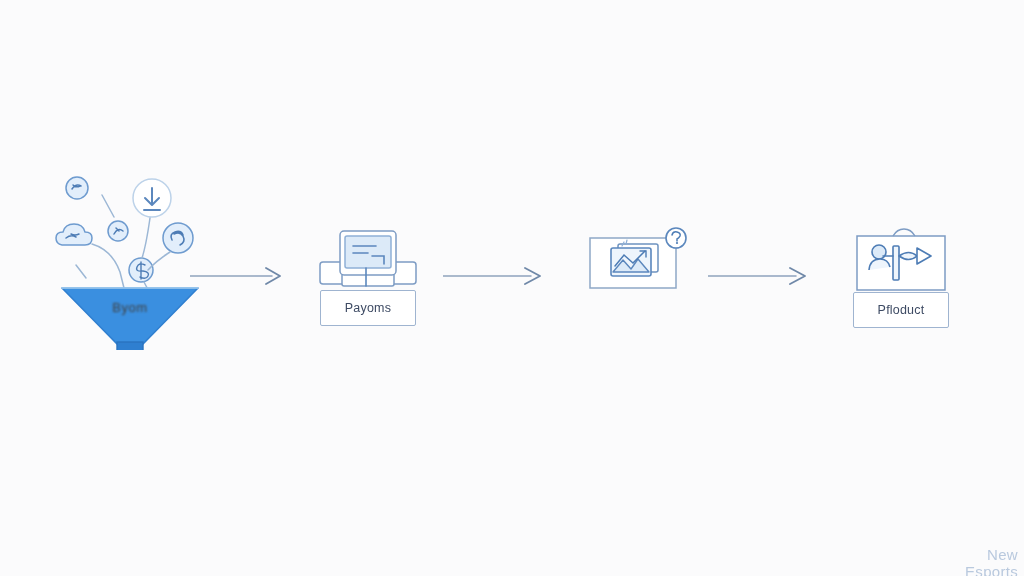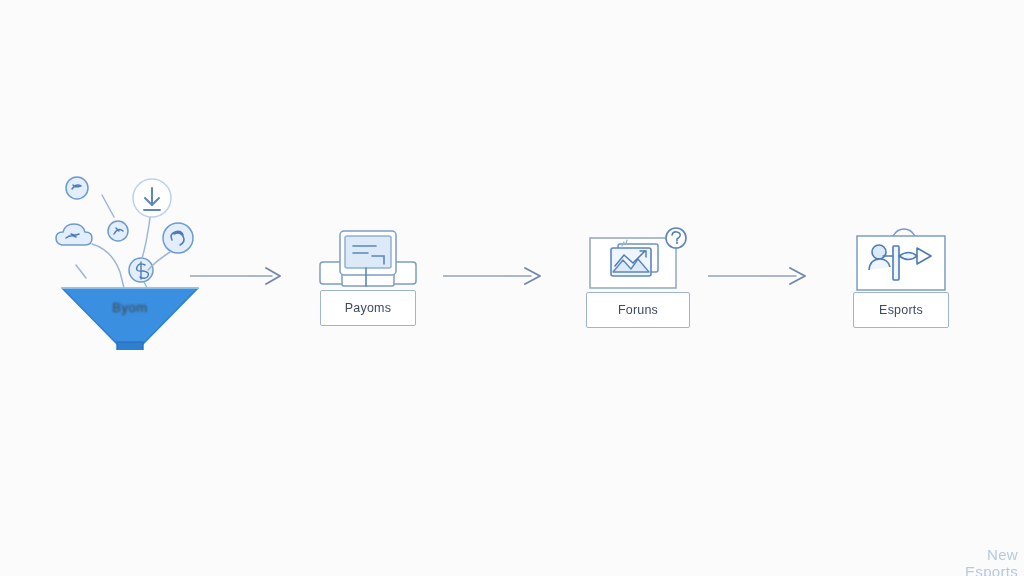--- a/index.html
+++ b/index.html
@@ -208,21 +208,20 @@
       <path d="M37 42 l9 -11 l9 8 l12 -12" fill="none" stroke="#4d7cb5" stroke-width="1.5" stroke-linecap="round"></path>
       <path d="M62 27 h6 v6" fill="none" stroke="#4d7cb5" stroke-width="1.4" stroke-linecap="round"></path>
       <path d="M44 22 l2 -4 M48 20 l1 -4" stroke="#8fb0d6" stroke-width="1.2" stroke-linecap="round"></path>
 
       <g>
         <circle cx="98" cy="14" r="10" fill="#ffffff" stroke="#5b87bd" stroke-width="1.6"></circle>
         <path d="M94 11 q1 -4 5 -3 q4 1 3 4 q-1 2 -3 3 v2" fill="none" stroke="#4d7cb5" stroke-width="1.5" stroke-linecap="round"></path>
         <circle cx="99" cy="19" r="1.1" fill="#4d7cb5" stroke="none"></circle>
       </g>
     </svg>
-    <div class="node-label">Foruns</div>
   </div>
 
   <svg class="arrow" id="arrow-3" width="102" height="20" viewBox="0 0 102 20">
     <path d="M0 10 H88" stroke="#8fa3bd" stroke-width="1.5" fill="none" stroke-linecap="round"></path>
     <path d="M82 2 L97 10 L82 18" stroke="#6f88a8" stroke-width="1.8" fill="none" stroke-linecap="round" stroke-linejoin="round"></path>
   </svg>
 
   <div class="node" id="node-product">
     <svg class="art-svg" width="112" height="66" viewBox="0 0 112 66">
 
@@ -234,18 +233,18 @@
         <path d="M24 44 q1 -11 11 -11 q8 0 10 8" fill="#eef5fc"></path>
       </g>
 
       <g stroke="#4d7cb5" stroke-width="1.6" fill="#eef5fc" stroke-linejoin="round">
         <rect x="48" y="20" width="6" height="34" rx="1"></rect>
         <path d="M54 30 q10 -7 18 0 q-8 7 -18 0 z"></path>
         <path d="M72 22 L86 30 L72 38 Z" fill="#ffffff"></path>
       </g>
       <path d="M38 30 h10" stroke="#4d7cb5" stroke-width="1.5" fill="none" stroke-linecap="round"></path>
     </svg>
-    <div class="node-label">Esports</div>
+    <div class="node-label">Pfloduct</div>
   </div>
 
   <div id="watermark">New Esports</div>
 
 </div>
 
 </body></html>

